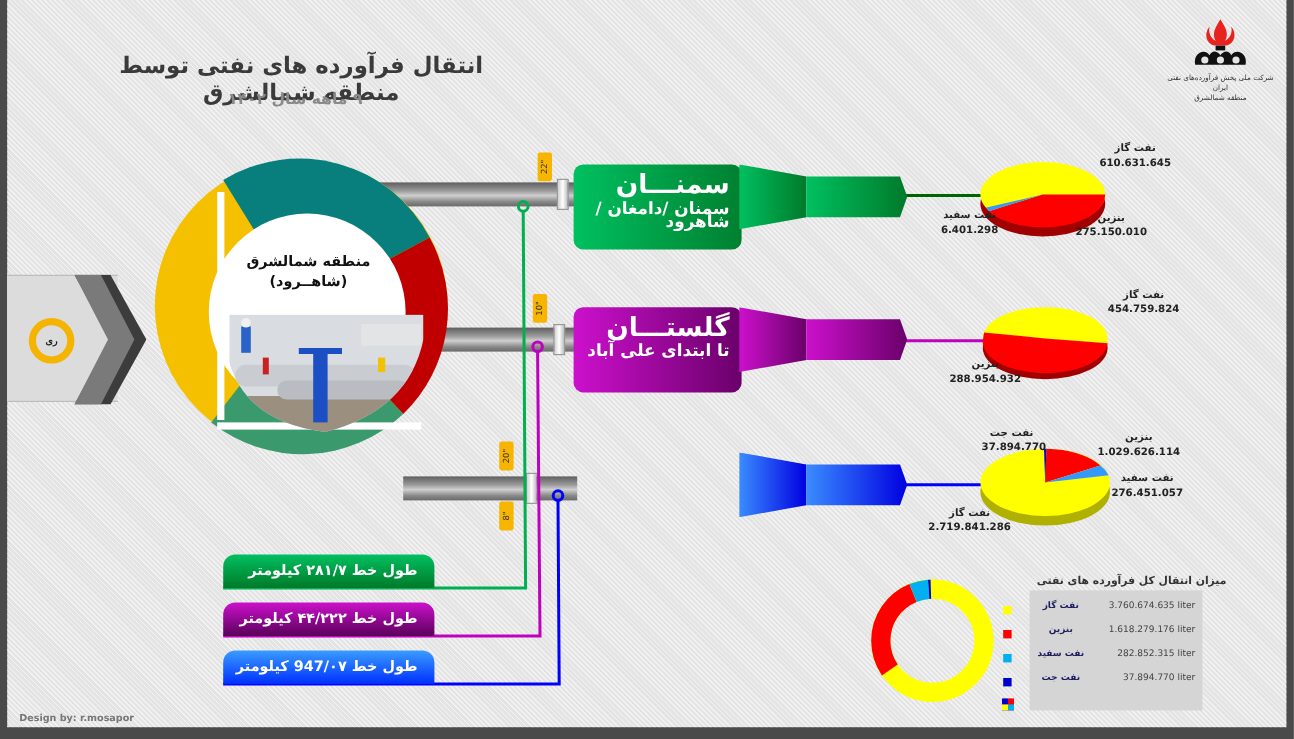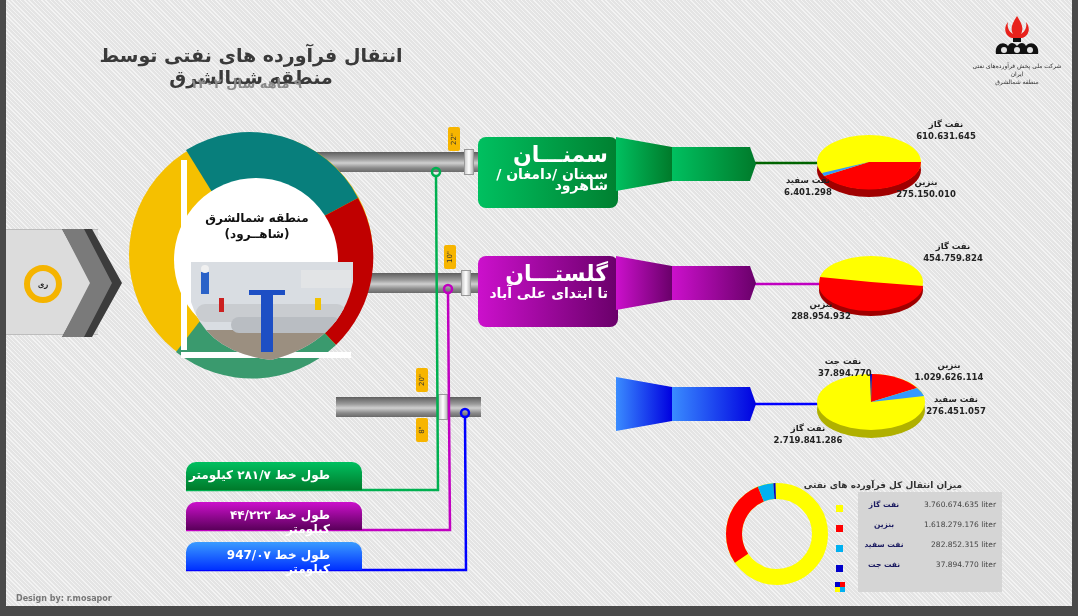--- a/index.html
+++ b/index.html
@@ -34,24 +34,24 @@
   
   .banner { height: 71px; border-radius: 8px; color: #fff; text-align: right; padding: 4px 10px 0 6px; }
   .banner .name { font-size: 22px; font-weight: bold; line-height: 28px; letter-spacing: 2px; }
   .banner .sub { font-size: 14px; line-height: 11px; font-weight: bold; }
   .funnel { height: 54px; }
 
   
   .pie-lbl { font-size: 8.5px; color: #222; font-weight: bold; text-align: center; line-height: 12px; }
 
   
-  .pill { width: 176px; height: 28px; border-radius: 10px 10px 0 0; color: #fff; font-weight: bold; font-size: 12px; text-align: right; padding: 6px 32px 0 0; direction: rtl; }
-
-  
-  .legend-title { left: 796px; top: 480px; width: 160px; font-size: 9px; font-weight: bold; color: #333; text-align: right; }
+  .pill { width: 176px; height: 28px; border-radius: 10px 10px 0 0; color: #fff; font-weight: bold; font-size: 12px; text-align: right; padding: 6px 14px 0 0; direction: rtl; }
+
+  
+  .legend-title { left: 856px; top: 480px; width: 160px; font-size: 9px; font-weight: bold; color: #333; text-align: right; }
   .legend-table { left: 852px; top: 492px; width: 144px; height: 100px; background: #d5d5d5; }
   .lrow { position: absolute; left: 0; width: 144px; height: 20px; display: flex; align-items: center; font-size: 7.5px; color: #444; }
   .lrow .lname { width: 52px; text-align: center; color: #1a1a60; font-weight: bold; }
   .lrow .lval { width: 92px; text-align: right; padding-right: 6px; }
   .sw { width: 7px; height: 7px; }
 
   .footer { left: 10px; top: 594px; font-size: 8px; color: #777; font-weight: bold; }
 </style>
 </head>
 <body>

